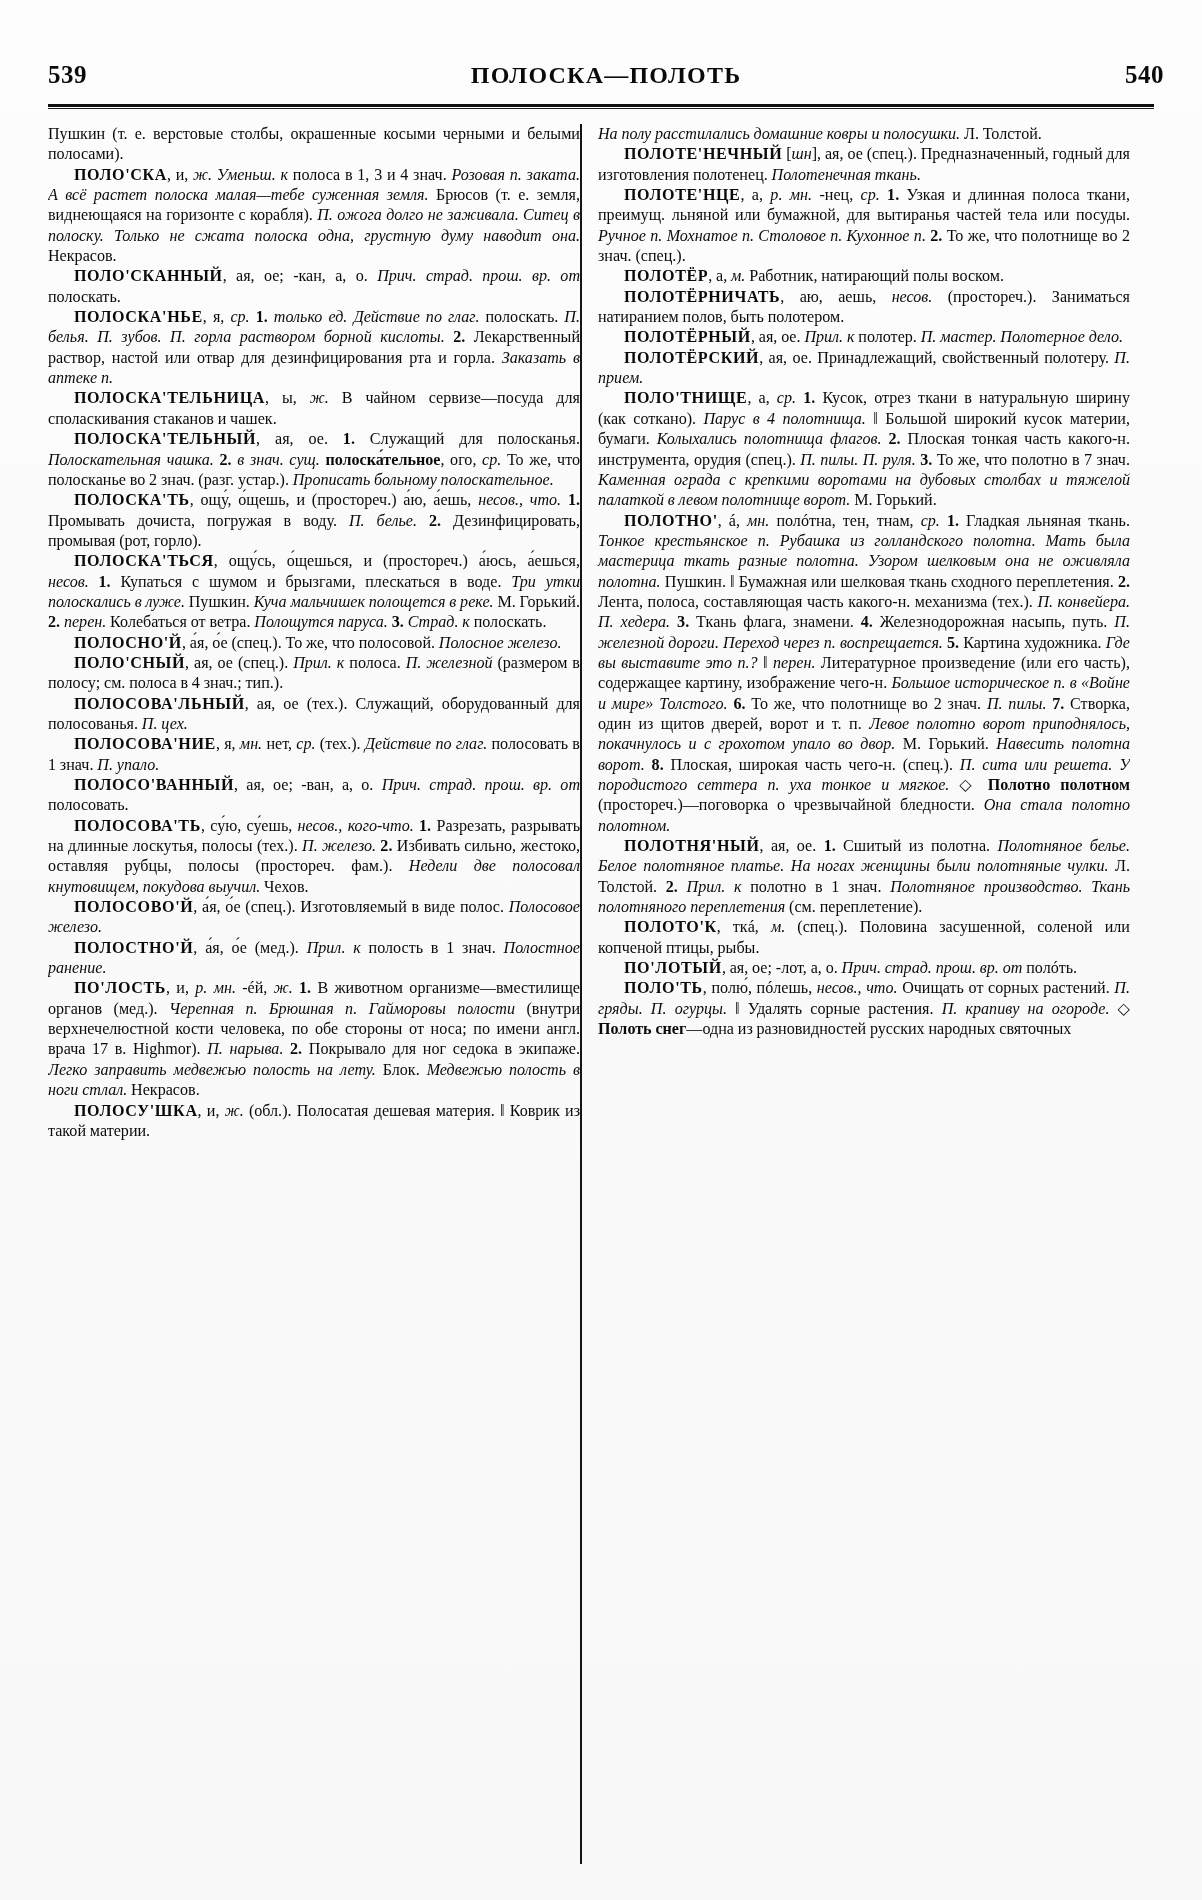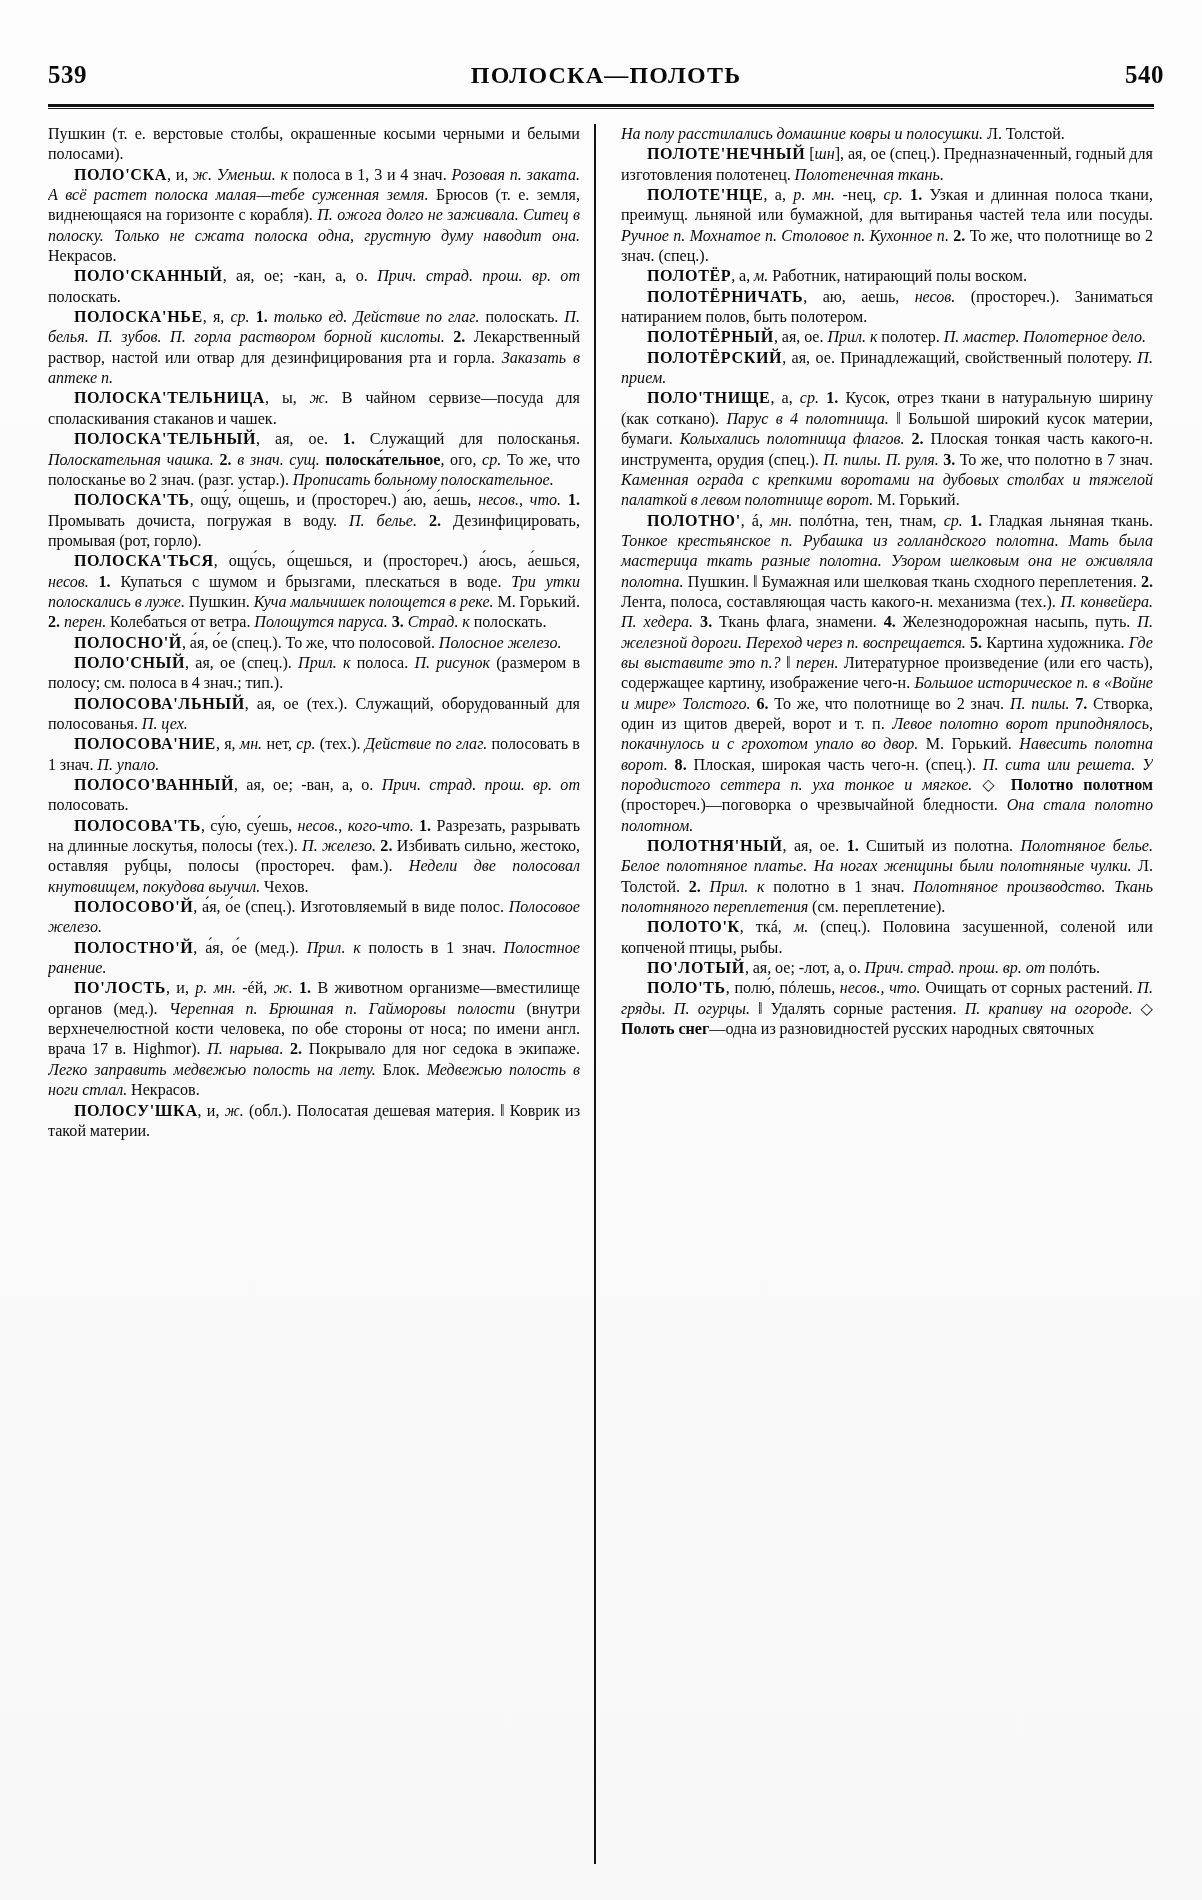--- a/index.html
+++ b/index.html
@@ -85,25 +85,24 @@
     width: 532px;
     font-size: 16.1px;
     line-height: 20.35px;
     text-align: justify;
     text-justify: inter-word;
     word-spacing: -0.2px;
     hyphens: manual;
     overflow: hidden;
   }
   .col.left {
-    padding-right: 14px;
     border-right: 2px solid #141414;
   }
   .col.right {
-    padding-left: 25px;
+    padding-left: 16px;
   }
 
   
   p.entry, p.cont {
     margin: 0;
     text-indent: 0;
   }
   p.entry {
     text-indent: 26px;
   }
@@ -150,21 +149,21 @@
     <div class="col left">
         <p class="cont">Пушкин (т. е. верстовые столбы, окрашенные косыми черными и белыми полосами).</p>
         <p class="entry"><span class="hw">ПОЛО'СКА</span>, и, <span class="it">ж. Уменьш. к</span> полоса в 1, 3 и 4 знач. <span class="it">Розовая п. заката. А всё растет полоска малая—тебе суженная земля.</span> Брюсов (т. е. земля, виднеющаяся на горизонте с корабля). <span class="it">П. ожога долго не заживала. Ситец в полоску. Только не сжата полоска одна, грустную думу наводит она.</span> Некрасов.</p>
         <p class="entry"><span class="hw">ПОЛО'СКАННЫЙ</span>, ая, ое; -кан, а, о. <span class="it">Прич. страд. прош. вр. от</span> полоскать.</p>
         <p class="entry"><span class="hw">ПОЛОСКА'НЬЕ</span>, я, <span class="it">ср.</span> <span class="num">1.</span> <span class="it">только ед. Действие по глаг.</span> полоскать. <span class="it">П. белья. П. зубов. П. горла раствором борной кислоты.</span> <span class="num">2.</span> Лекарственный раствор, настой или отвар для дезинфицирования рта и горла. <span class="it">Заказать в аптеке п.</span></p>
         <p class="entry"><span class="hw">ПОЛОСКА'ТЕЛЬНИЦА</span>, ы, <span class="it">ж.</span> В чайном сервизе—посуда для споласкивания стаканов и чашек.</p>
         <p class="entry"><span class="hw">ПОЛОСКА'ТЕЛЬНЫЙ</span>, ая, ое. <span class="num">1.</span> Служащий для полосканья. <span class="it">Полоскательная чашка.</span> <span class="num">2.</span> <span class="it">в знач. сущ.</span> <span class="b">полоска́тельное</span>, ого, <span class="it">ср.</span> То же, что полосканье во 2 знач. (разг. устар.). <span class="it">Прописать больному полоскательное.</span></p>
         <p class="entry"><span class="hw">ПОЛОСКА'ТЬ</span>, ощу́, о́щешь, и (простореч.) а́ю, а́ешь, <span class="it">несов., что.</span> <span class="num">1.</span> Промывать дочиста, погружая в воду. <span class="it">П. белье.</span> <span class="num">2.</span> Дезинфицировать, промывая (рот, горло).</p>
         <p class="entry"><span class="hw">ПОЛОСКА'ТЬСЯ</span>, ощу́сь, о́щешься, и (простореч.) а́юсь, а́ешься, <span class="it">несов.</span> <span class="num">1.</span> Купаться с шумом и брызгами, плескаться в воде. <span class="it">Три утки полоскались в луже.</span> Пушкин. <span class="it">Куча мальчишек полощется в реке.</span> М. Горький. <span class="num">2.</span> <span class="it">перен.</span> Колебаться от ветра. <span class="it">Полощутся паруса.</span> <span class="num">3.</span> <span class="it">Страд. к</span> полоскать.</p>
         <p class="entry"><span class="hw">ПОЛОСНО'Й</span>, а́я, о́е (спец.). То же, что полосовой. <span class="it">Полосное железо.</span></p>
-        <p class="entry"><span class="hw">ПОЛО'СНЫЙ</span>, ая, ое (спец.). <span class="it">Прил. к</span> полоса. <span class="it">П. рисунок</span> (размером в полосу; см. полоса в 4 знач.; тип.).</p>
+        <p class="entry"><span class="hw">ПОЛО'СНЫЙ</span>, ая, ое (спец.). <span class="it">Прил. к</span> полоса. <span class="it">П. железной</span> (размером в полосу; см. полоса в 4 знач.; тип.).</p>
         <p class="entry"><span class="hw">ПОЛОСОВА'ЛЬНЫЙ</span>, ая, ое (тех.). Служащий, оборудованный для полосованья. <span class="it">П. цех.</span></p>
         <p class="entry"><span class="hw">ПОЛОСОВА'НИЕ</span>, я, <span class="it">мн.</span> нет, <span class="it">ср.</span> (тех.). <span class="it">Действие по глаг.</span> полосовать в 1 знач. <span class="it">П. упало.</span></p>
         <p class="entry"><span class="hw">ПОЛОСО'ВАННЫЙ</span>, ая, ое; -ван, а, о. <span class="it">Прич. страд. прош. вр. от</span> полосовать.</p>
         <p class="entry"><span class="hw">ПОЛОСОВА'ТЬ</span>, су́ю, су́ешь, <span class="it">несов., кого-что.</span> <span class="num">1.</span> Разрезать, разрывать на длинные лоскутья, полосы (тех.). <span class="it">П. железо.</span> <span class="num">2.</span> Избивать сильно, жестоко, оставляя рубцы, полосы (простореч. фам.). <span class="it">Недели две полосовал кнутовищем, покудова выучил.</span> Чехов.</p>
         <p class="entry"><span class="hw">ПОЛОСОВО'Й</span>, а́я, о́е (спец.). Изготовляемый в виде полос. <span class="it">Полосовое железо.</span></p>
         <p class="entry"><span class="hw">ПОЛОСТНО'Й</span>, а́я, о́е (мед.). <span class="it">Прил. к</span> полость в 1 знач. <span class="it">Полостное ранение.</span></p>
         <p class="entry"><span class="hw">ПО'ЛОСТЬ</span>, и, <span class="it">р. мн.</span> -éй, <span class="it">ж.</span> <span class="num">1.</span> В животном организме—вместилище органов (мед.). <span class="it">Черепная п. Брюшная п. Гайморовы полости</span> (внутри верхнечелюстной кости человека, по обе стороны от носа; по имени англ. врача 17 в. Highmor). <span class="it">П. нарыва.</span> <span class="num">2.</span> Покрывало для ног седока в экипаже. <span class="it">Легко заправить медвежью полость на лету.</span> Блок. <span class="it">Медвежью полость в ноги стлал.</span> Некрасов.</p>
         <p class="entry"><span class="hw">ПОЛОСУ'ШКА</span>, и, <span class="it">ж.</span> (обл.). Полосатая дешевая материя. <span class="para-mark">‖</span> Коврик из такой материи.</p>
       </div>
     <div class="col right">

